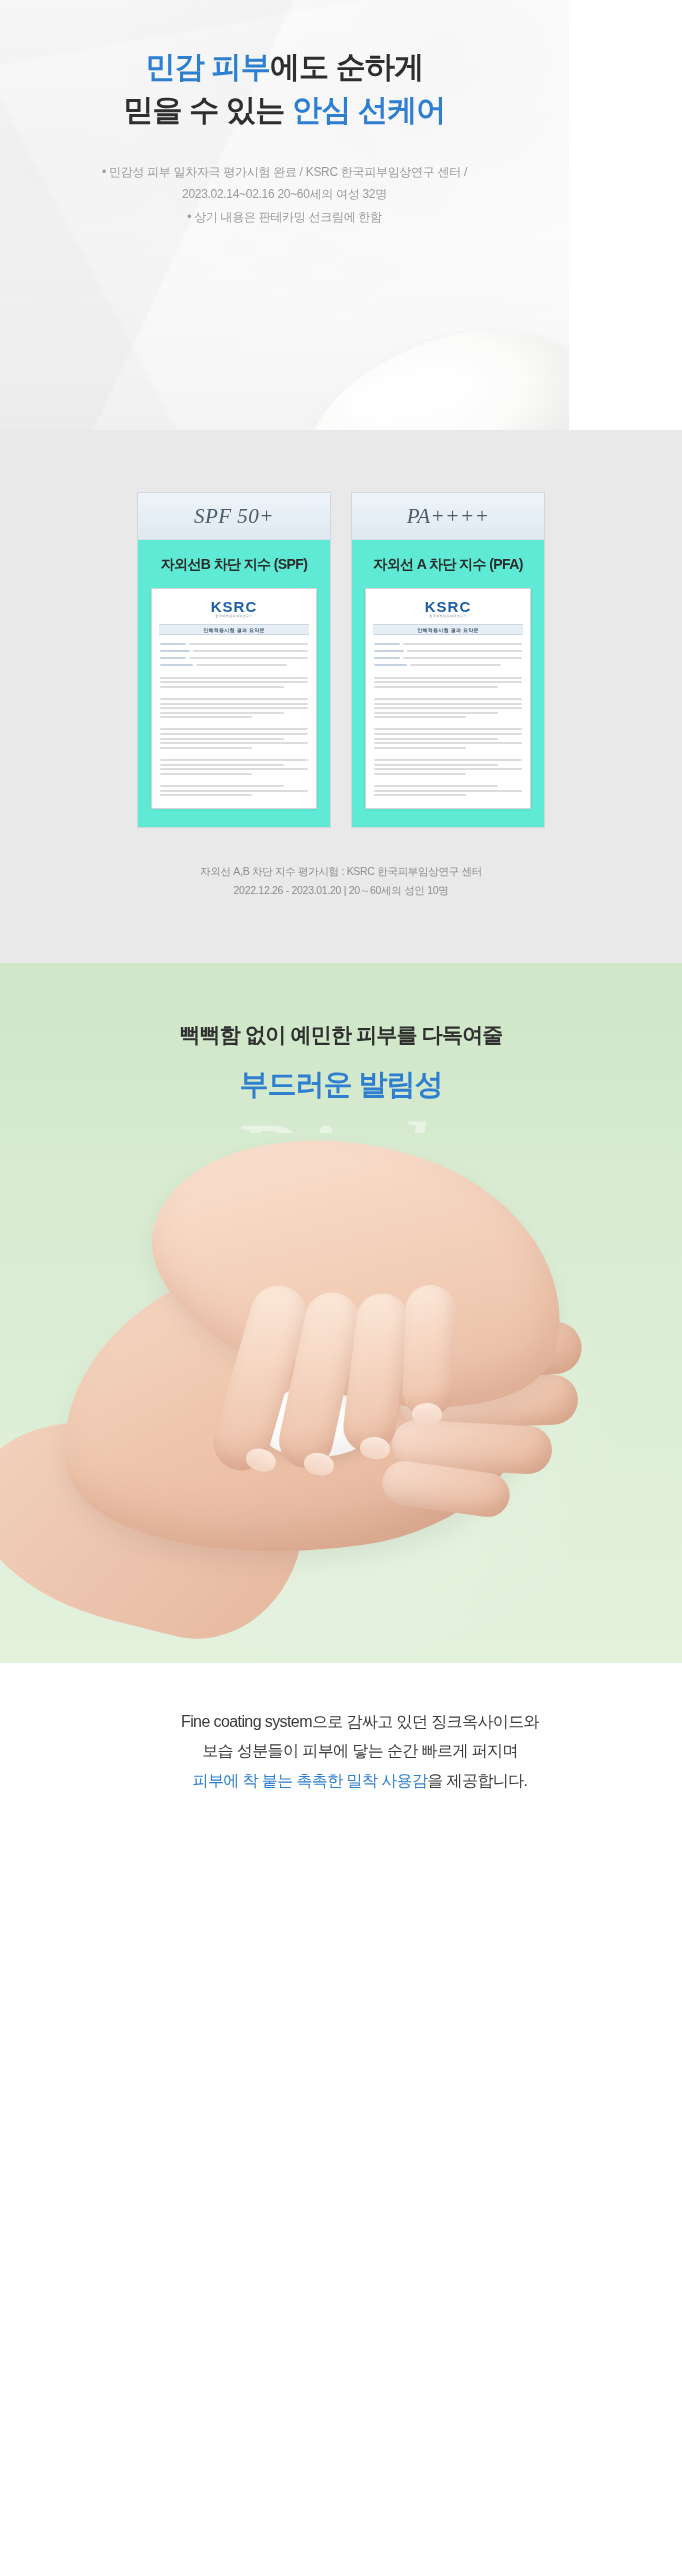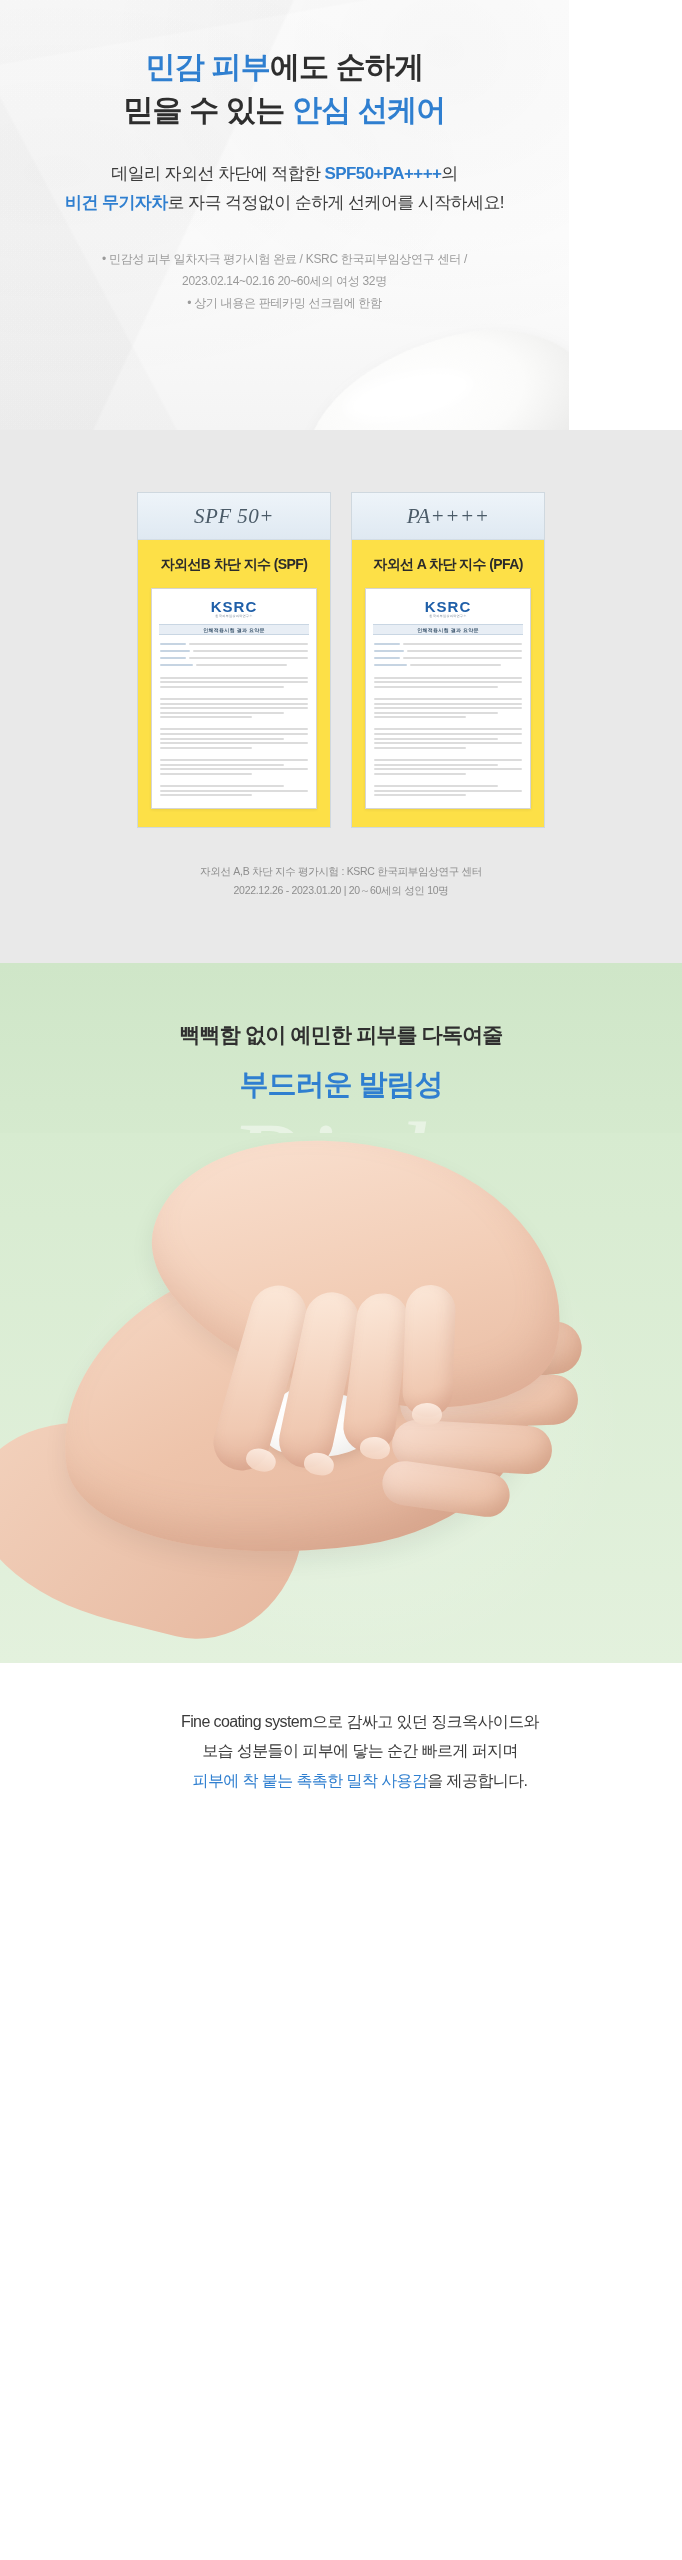--- a/index.html
+++ b/index.html
@@ -99,21 +99,21 @@
     background: #e9e9e9;
     padding: 62px 0 62px;
   }
   .cert-row {
     display: flex;
     justify-content: center;
     gap: 20px;
   }
   .cert-card {
     width: 192px;
-    background: #fde047;
+    background: #5eead4;
     border: 1px solid #cfd8df;
     padding: 0 0 18px;
   }
   .cert-head {
     height: 46px;
     background: linear-gradient(180deg, #eef4f9 0%, #dfe9f2 100%);
     border-bottom: 1px solid #d3dde5;
     display: flex;
     align-items: center;
     justify-content: center;
@@ -365,24 +365,20 @@
 <div class="page">
 
   <section class="hero">
     <div class="hero-paper"></div>
     <div class="hero-inner">
       <h1>
         <span class="hl-blue">민감 피부</span><span>에도 순하게</span><br>
         <span>믿을 수 있는 </span><span class="hl-blue">안심 선케어</span>
       </h1>
 
-      <div class="hero-sub">
-        <span>데일리 자외선 차단에 적합한 </span><span class="em-blue">SPF50+PA++++</span><span>의</span><br>
-        <span class="em-blue">비건 무기자차</span><span>로 자극 걱정없이 순하게 선케어를 시작하세요!</span>
-      </div>
 
       <div class="hero-note">
         <div>• 민감성 피부 일차자극 평가시험 완료 / KSRC 한국피부임상연구 센터 /</div>
         <div>2023.02.14~02.16  20~60세의 여성 32명</div>
         <div>• 상기 내용은 판테카밍 선크림에 한함</div>
       </div>
     </div>
     <div class="cream"></div>
   </section>
 

